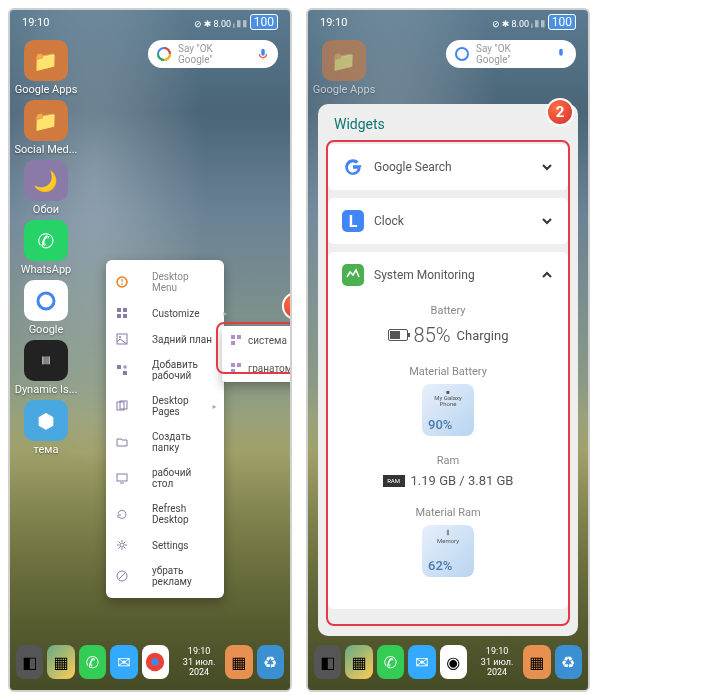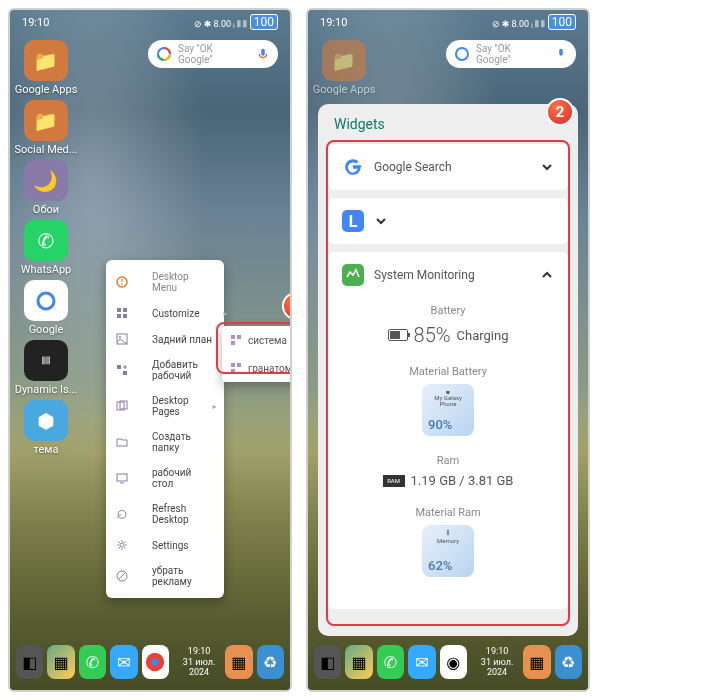--- a/index.html
+++ b/index.html
@@ -275,20 +275,21 @@
                 <path d="M21 12c0-.7-.1-1.3-.2-2H12v4h5c-.3 1.5-1.8 4-5 4-3 0-5.5-2.5-5.5-5.5S9 7 12 7c1.7 0 2.9.7 3.5 1.3l2.5-2.4C16.4 4.3 14.4 3.5 12 3.5 7.3 3.5 3.5 7.3 3.5 12S7.3 20.5 12 20.5c5 0 8.3-3.5 8.3-8.5z" fill="#4285f4"></path>
               </svg>
             </div>
           <span class="widget-row-label">Google Search</span>
           <svg class="chevron" viewBox="0 0 14 14">
               <path d="M3 5l4 4 4-4" stroke="#333" stroke-width="2" fill="none"></path>
             </svg>
         </div>
         <div class="widget-row">
           <div class="widget-row-icon" style="background:#4285f4;color:#fff;font-weight:bold">L</div>
+          <span class="widget-row-label">Clock</span>
           <svg class="chevron" viewBox="0 0 14 14">
               <path d="M3 5l4 4 4-4" stroke="#333" stroke-width="2" fill="none"></path>
             </svg>
         </div>
         <div class="widget-row" style="margin-bottom:0;border-radius:6px 6px 0 0">
           <div class="widget-row-icon" style="background:#4caf50">
               <svg width="14" height="14" viewBox="0 0 14 14">
                 <path d="M1 9l3-5 3 3 3-5 3 7" stroke="#fff" stroke-width="1.5" fill="none"></path>
               </svg>
             </div>

